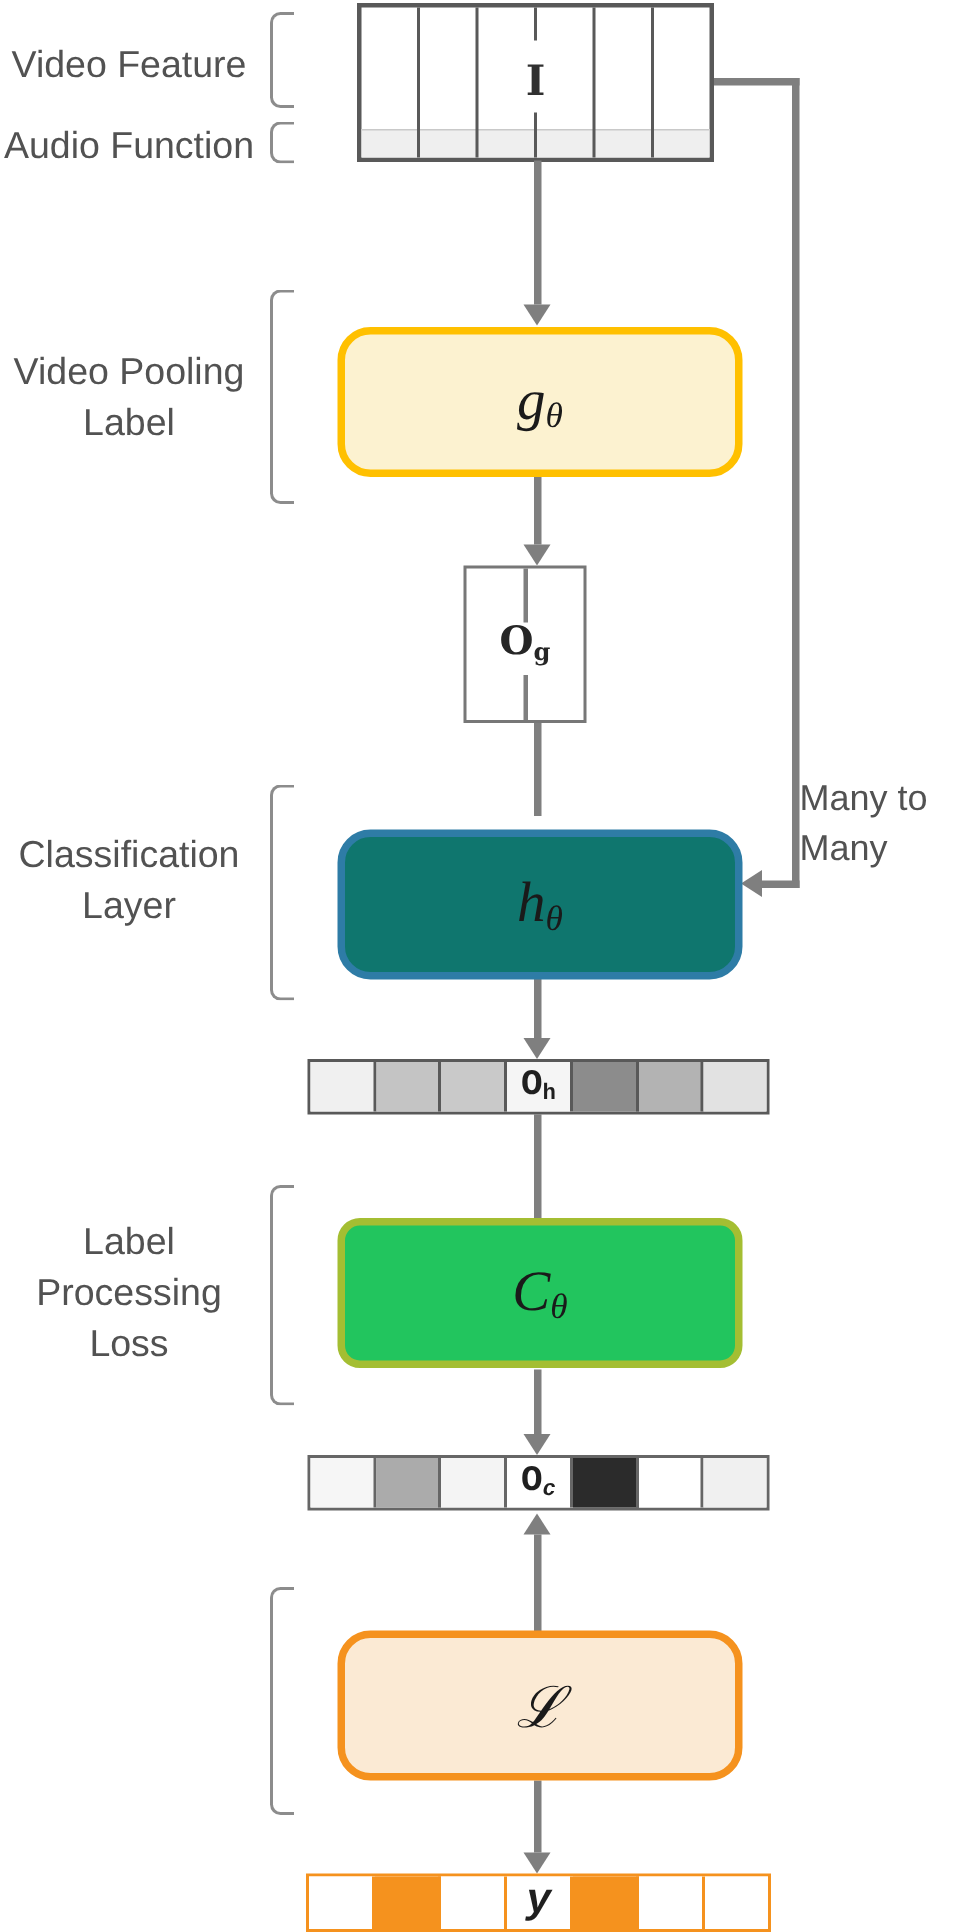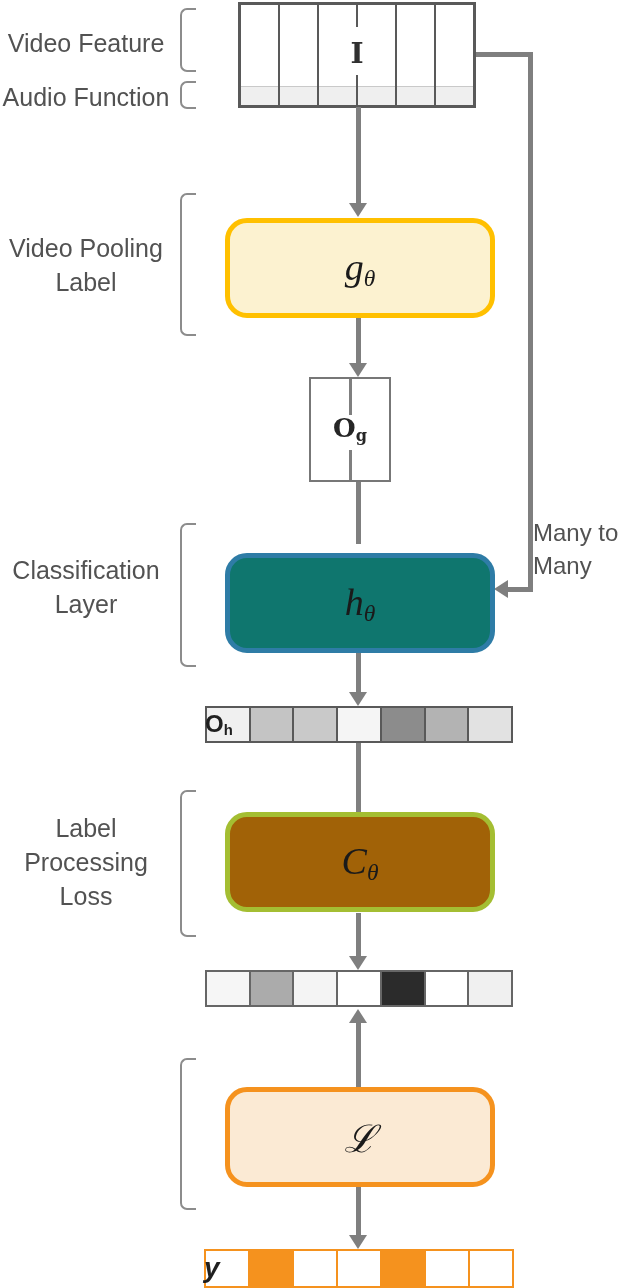--- a/index.html
+++ b/index.html
@@ -138,22 +138,22 @@
     width: 308px;
     height: 37px;
     border: 2.5px solid;
     display: flex;
   }
   .strip .cell { flex: 1; border-right: 2.5px solid var(--divider); }
   .strip .cell:last-child { border-right: none; }
   .strip-label {
     position: absolute; left: 0; right: 0; top: 50%;
     transform: translateY(-50%);
-    text-align: left;
-    font-family: Liberation Sans, sans-serif;
+    text-align: center;
+    font-family: Liberation Mono, monospace;
     font-weight: bold;
     font-size: 24px;
     color: #1f1f1f;
   }
   .strip-label .sub-it { font-style: italic; }
   #y-label-wrap { font-style: italic; font-size: 28px; }
 
   
   #many-to-many {
     position: absolute;
@@ -238,21 +238,21 @@
   <div id="og-box">
     <div class="og-tick" id="og-tick-top"></div>
     <div class="og-tick" id="og-tick-bottom"></div>
     <div class="o-label"><span>O</span><span class="sub">g</span></div>
   </div>
 
   <div class="layer-box" style="top: 553px; background: #0f766e; border-color: rgb(46, 124, 166);">
     <div class="box-label"><span>h</span><span class="sub">θ</span></div>
   </div>
 
-  <div class="layer-box" style="top: 812px; background: #a16207; border-color: rgb(164, 190, 50);">
+  <div class="layer-box" style="top: 812px; background: #22c55e; border-color: rgb(164, 190, 50); border-radius: 15px;">
     <div class="box-label"><span>C</span><span class="sub">θ</span></div>
   </div>
 
   <div class="layer-box" style="top: 1087px; background: rgb(251, 234, 212); border-color: rgb(245, 146, 30);">
     <div class="box-label"><span>ℒ</span><span class="sub"></span></div>
   </div>
 
   <div class="strip" style="top: 706px; --divider: #595959; border-color: rgb(89, 89, 89);">
       <div class="cell" style="background: rgb(240, 240, 240);"></div>
       <div class="cell" style="background: rgb(196, 196, 196);"></div>
@@ -266,20 +266,21 @@
 
   <div class="strip" style="top: 970px; --divider: #666666; border-color: rgb(102, 102, 102);">
       <div class="cell" style="background: rgb(246, 246, 246);"></div>
       <div class="cell" style="background: rgb(171, 171, 171);"></div>
       <div class="cell" style="background: rgb(244, 244, 244);"></div>
       <div class="cell" style="background: rgb(255, 255, 255);"></div>
       <div class="cell" style="background: rgb(43, 43, 43);"></div>
       <div class="cell" style="background: rgb(255, 255, 255);"></div>
       <div class="cell" style="background: rgb(240, 240, 240);"></div>
     </div>
+  <div class="strip-label" style="top:988px;left:205px;width:308px"><span>O</span><span class="sub sub-it">c</span></div>
 
   <div class="strip" style="top: 1249px; left: 204px; width: 310px; height: 39px; --divider: #F5921E; border-color: rgb(245, 146, 30);">
       <div class="cell" style="background: rgb(255, 255, 255);"></div>
       <div class="cell" style="background: rgb(245, 146, 30);"></div>
       <div class="cell" style="background: rgb(255, 255, 255);"></div>
       <div class="cell" style="background: rgb(255, 255, 255);"></div>
       <div class="cell" style="background: rgb(245, 146, 30);"></div>
       <div class="cell" style="background: rgb(255, 255, 255);"></div>
       <div class="cell" style="background: rgb(255, 255, 255);"></div>
     </div>

